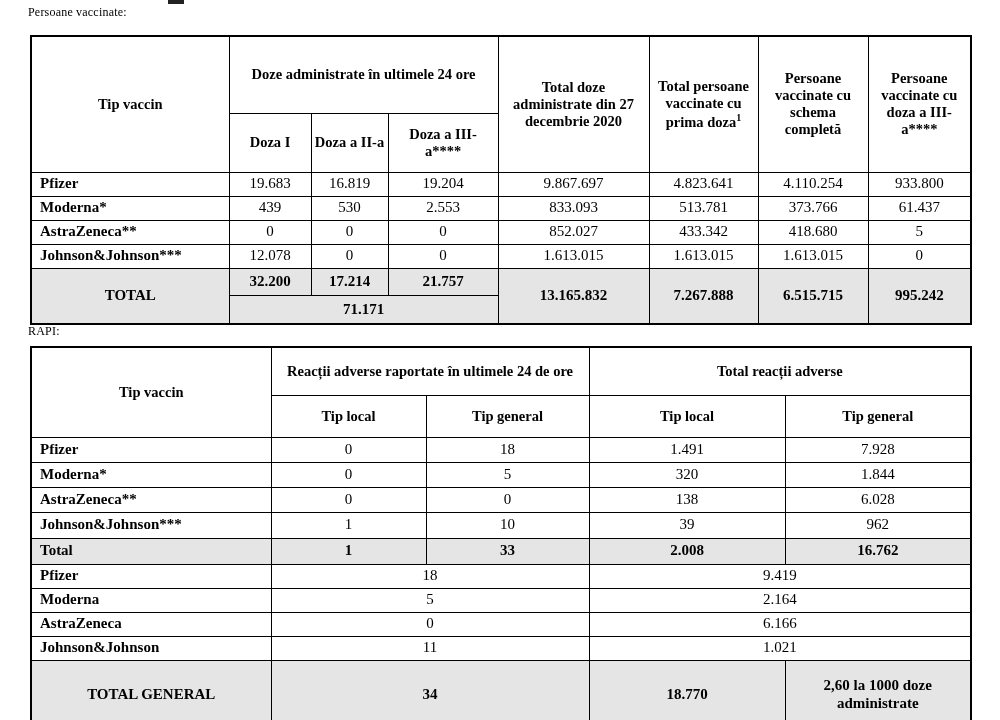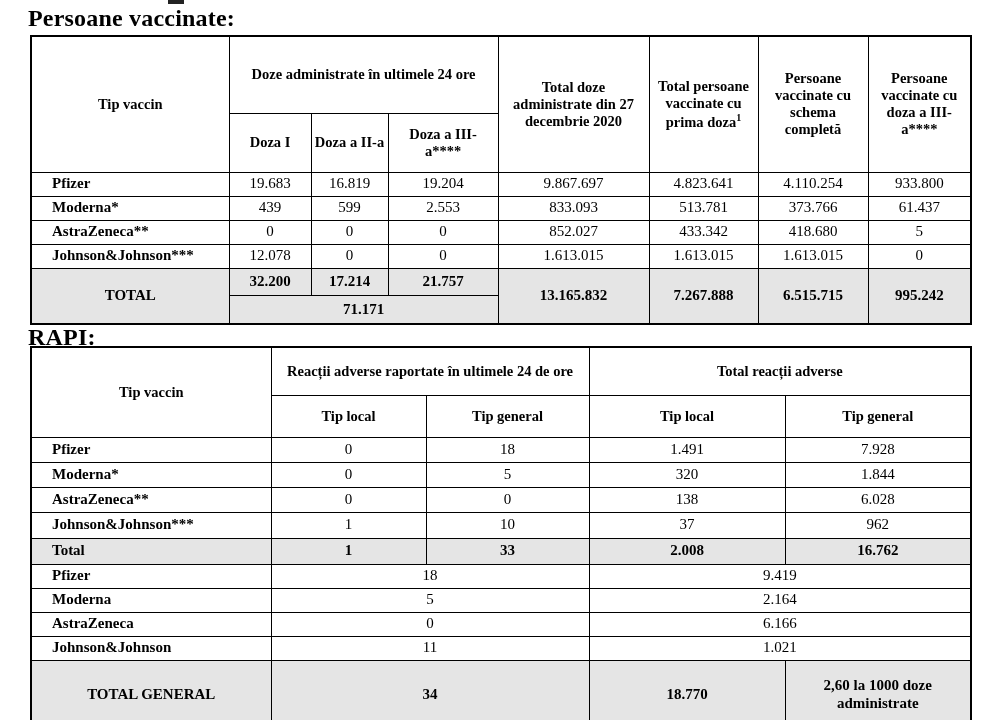--- a/index.html
+++ b/index.html
@@ -10,21 +10,21 @@
     font-family: "Liberation Serif", "DejaVu Serif", serif;
     color: #000;
     position: relative;
   }
   .artifact {
     position: absolute; left: 168px; top: 0; width: 16px; height: 4px;
     background: #222;
   }
   .section-title {
     position: absolute; left: 28px;
-    font-size: 24px; font-weight: bold; letter-spacing: .2px;
+    font-size: 12px; font-weight: normal; letter-spacing: .2px;
   }
   #title1 { top: 5px; }
   #title2 { top: 324px; }
 
   table {
     position: absolute; left: 30px;
     width: 940px;
     border-collapse: collapse;
     table-layout: fixed;
     border: 2px solid #000;
@@ -34,21 +34,21 @@
 
   th, td {
     border: 1px solid #000;
     vertical-align: middle;
     text-align: center;
     line-height: 1.18;
     overflow: hidden;
   }
   th { font-size: 14.5px; font-weight: bold; padding: 12px 3px; }
   td { font-size: 15px; padding: 0 3px; }
-  td.name { text-align: left; padding-left: 20px; font-weight: bold; }
+  td.name { text-align: left; padding-left: 8px; font-weight: bold; }
   .num { font-weight: normal; }
   .bold { font-weight: bold; }
   .gray { background: #e5e5e5; }
 
   
   #vax-table tr.hgroup  { height: 77px; }
   #vax-table tr.hsub    { height: 48px; }
   #vax-table tr.data    { height: 24px; }
   #vax-table tr.total-a { height: 27px; }
   #vax-table tr.total-b { height: 29px; }
@@ -103,21 +103,21 @@
       <td class="num">16.819</td>
       <td class="num">19.204</td>
       <td class="num">9.867.697</td>
       <td class="num">4.823.641</td>
       <td class="num">4.110.254</td>
       <td class="num">933.800</td>
     </tr>
     <tr class="data">
       <td class="name">Moderna*</td>
       <td class="num">439</td>
-      <td class="num">599</td>
+      <td class="num">530</td>
       <td class="num">2.553</td>
       <td class="num">833.093</td>
       <td class="num">513.781</td>
       <td class="num">373.766</td>
       <td class="num">61.437</td>
     </tr>
     <tr class="data">
       <td class="name">AstraZeneca**</td>
       <td class="num">0</td>
       <td class="num">0</td>
@@ -195,21 +195,21 @@
       <td class="name">AstraZeneca**</td>
       <td class="num">0</td>
       <td class="num">0</td>
       <td class="num">138</td>
       <td class="num">6.028</td>
     </tr>
     <tr class="data-lg">
       <td class="name">Johnson&amp;Johnson***</td>
       <td class="num">1</td>
       <td class="num">10</td>
-      <td class="num">37</td>
+      <td class="num">39</td>
       <td class="num">962</td>
     </tr>
     <tr class="data-lg">
       <td class="name gray">Total</td>
       <td class="gray bold">1</td>
       <td class="gray bold">33</td>
       <td class="gray bold">2.008</td>
       <td class="gray bold">16.762</td>
     </tr>
 

